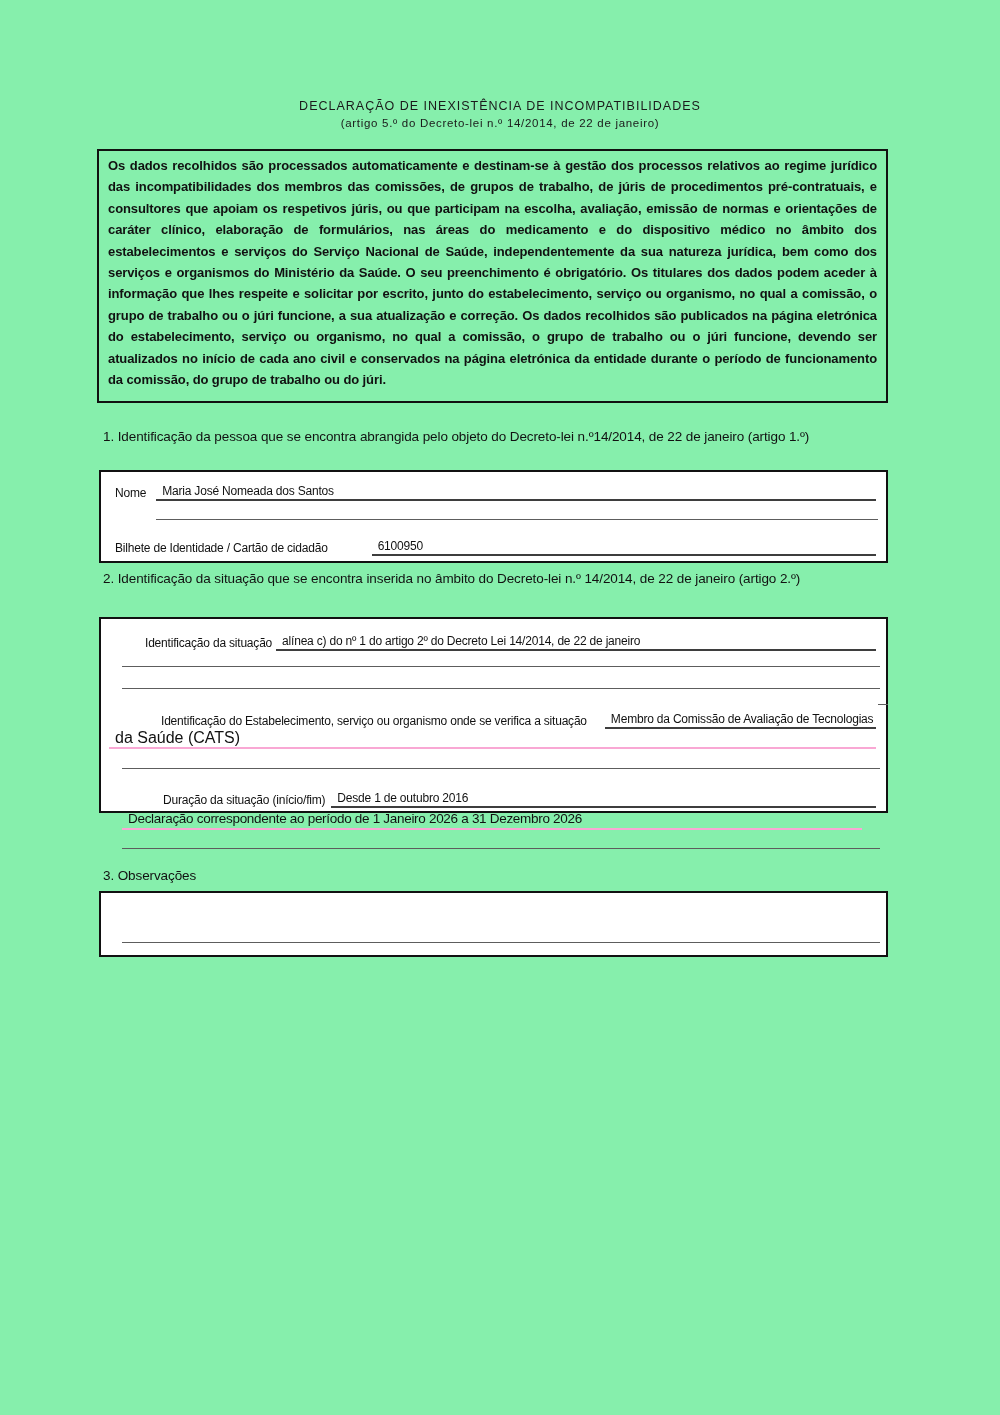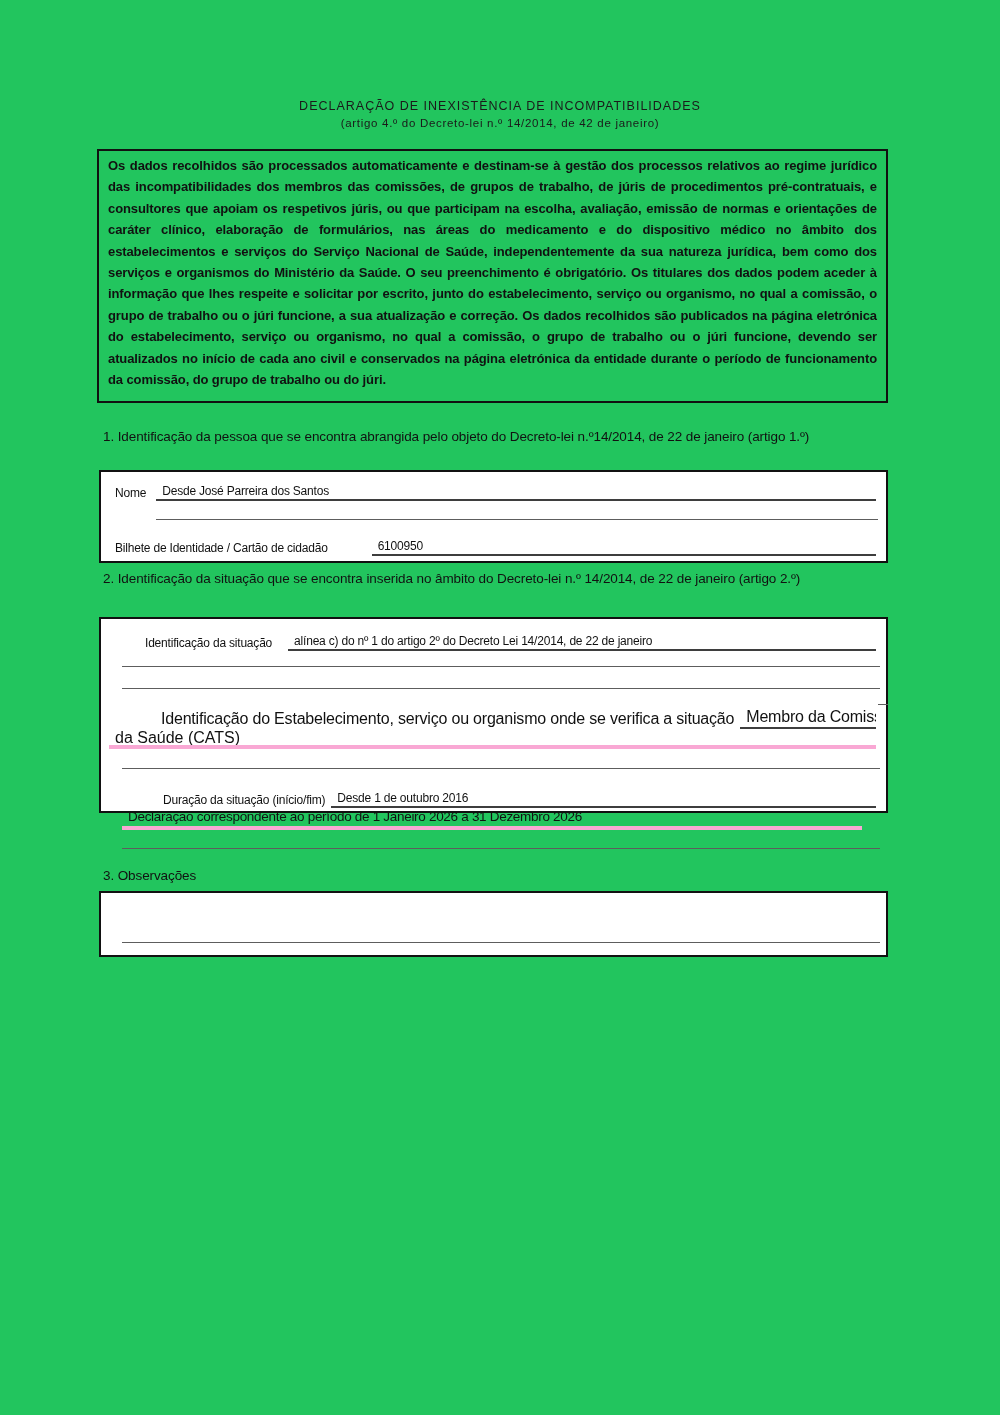--- a/index.html
+++ b/index.html
@@ -2,21 +2,21 @@
 <html lang="pt"><head>
 <meta charset="utf-8">
 <style>
   * { margin: 0; padding: 0; box-sizing: border-box; }
   html, body { background: #ffffff; }
   .page {
     position: relative;
     width: 1000px;
     height: 1415px;
     margin: 0 auto;
-    background: #22c55e;
+    background: #86efac;
     color: #111111;
     font-family: "Liberation Sans", "DejaVu Sans", sans-serif;
     overflow: hidden;
   }
   .doc-title {
     position: absolute; top: 99px; left: 0; width: 100%;
     text-align: center; font-size: 12.5px; letter-spacing: 1px;
     color: #1a1a1a; white-space: nowrap;
   }
   .doc-subtitle {
@@ -46,59 +46,59 @@
   .lbl { white-space: nowrap; padding-bottom: 1px; }
   .val {
     flex: 1; white-space: nowrap; overflow: hidden;
     border-bottom: 2px solid #3e3e3e;
     margin-left: 10px; padding: 0 0 1px 6px;
   }
   .uline {
     position: absolute; border-bottom: 1px solid #5d5d5d;
   }
   .full-line {
-    position: absolute; border-bottom: 4px solid #f9a8d4;
-    display: flex; align-items: flex-start;
+    position: absolute; border-bottom: 2px solid #f9a8d4;
+    display: flex; align-items: center;
     white-space: nowrap; overflow: hidden; padding: 0 0 1px 6px;
   }
-  .fs115 { font-size: 16px; }
+  .fs115 { font-size: 12px; gap: 12px; }
   .fs135 { font-size: 13.5px; letter-spacing: -0.3px; }
 </style>
 </head>
 <body>
 
 <div class="page">
 
   <div class="doc-title">DECLARAÇÃO DE INEXISTÊNCIA DE INCOMPATIBILIDADES</div>
-  <div class="doc-subtitle">(artigo 4.º do Decreto-lei n.º 14/2014, de 42 de janeiro)</div>
+  <div class="doc-subtitle">(artigo 5.º do Decreto-lei n.º 14/2014, de 22 de janeiro)</div>
 
   <div class="intro-box">
     <p>Os dados recolhidos são processados automaticamente e destinam-se à gestão dos processos relativos ao regime jurídico das incompatibilidades dos membros das comissões, de grupos de trabalho, de júris de procedimentos pré-contratuais, e consultores que apoiam os respetivos júris, ou que participam na escolha, avaliação, emissão de normas e orientações de caráter clínico, elaboração de formulários, nas áreas do medicamento e do dispositivo médico no âmbito dos estabelecimentos e serviços do Serviço Nacional de Saúde, independentemente da sua natureza jurídica, bem como dos serviços e organismos do Ministério da Saúde. O seu preenchimento é obrigatório. Os titulares dos dados podem aceder à informação que lhes respeite e solicitar por escrito, junto do estabelecimento, serviço ou organismo, no qual a comissão, o grupo de trabalho ou o júri funcione, a sua atualização e correção. Os dados recolhidos são publicados na página eletrónica do estabelecimento, serviço ou organismo, no qual a comissão, o grupo de trabalho ou o júri funcione, devendo ser atualizados no início de cada ano civil e conservados na página eletrónica da entidade durante o período de funcionamento da comissão, do grupo de trabalho ou do júri.</p>
   </div>
 
   <div class="sec-heading" style="left:103px; top:427px; width:752px;">1. Identificação da pessoa que se encontra abrangida pelo objeto do Decreto-lei n.º14/2014, de 22 de janeiro (artigo 1.º)</div>
 
   <div class="fbox" style="left:99px; top:470px; width:789px; height:93px;">
     <div class="frow" style="left:14px; right:10px; top:8px; height:21px;">
       <span class="lbl">Nome</span>
-      <span class="val">Desde José Parreira dos Santos</span>
+      <span class="val">Maria José Nomeada dos Santos</span>
     </div>
     <div class="uline" style="left:55px; width:722px; top:38px; height:10px;"></div>
     <div class="frow" style="left:14px; right:10px; top:62px; height:22px;">
       <span class="lbl">Bilhete de Identidade / Cartão de cidadão</span>
       <span class="val" style="margin-left:44px;">6100950</span>
     </div>
   </div>
 
   <div class="sec-heading" style="left:103px; top:569px; width:760px;">2. Identificação da situação que se encontra inserida no âmbito do Decreto-lei n.º 14/2014, de 22 de janeiro (artigo 2.º)</div>
 
   <div class="fbox" style="left:99px; top:617px; width:789px; height:196px;">
     <div class="frow" style="left:44px; right:10px; top:10px; height:22px;">
       <span class="lbl">Identificação da situação</span>
-      <span class="val" style="margin-left:16px;">alínea c) do nº 1 do artigo 2º do Decreto Lei 14/2014, de 22 de janeiro</span>
+      <span class="val" style="margin-left:4px;">alínea c) do nº 1 do artigo 2º do Decreto Lei 14/2014, de 22 de janeiro</span>
     </div>
     <div class="uline" style="left:21px; width:758px; top:38px; height:10px;"></div>
     <div class="uline" style="left:21px; width:758px; top:60px; height:10px;"></div>
     <div class="uline" style="left:777px; width:10px; top:76px; height:10px;"></div>
     <div class="frow fs115" style="left:60px; right:10px; top:88px; height:22px;">
       <span class="lbl">Identificação do Estabelecimento, serviço ou organismo onde se verifica a situação</span>
       <span class="val" style="margin-left:6px;margin-top:18px;">Membro da Comissão de Avaliação de Tecnologias</span>
     </div>
     <div class="full-line" style="left:8px; right:10px; top:110px; height:20px;">
       <span>da Saúde (CATS)</span>

